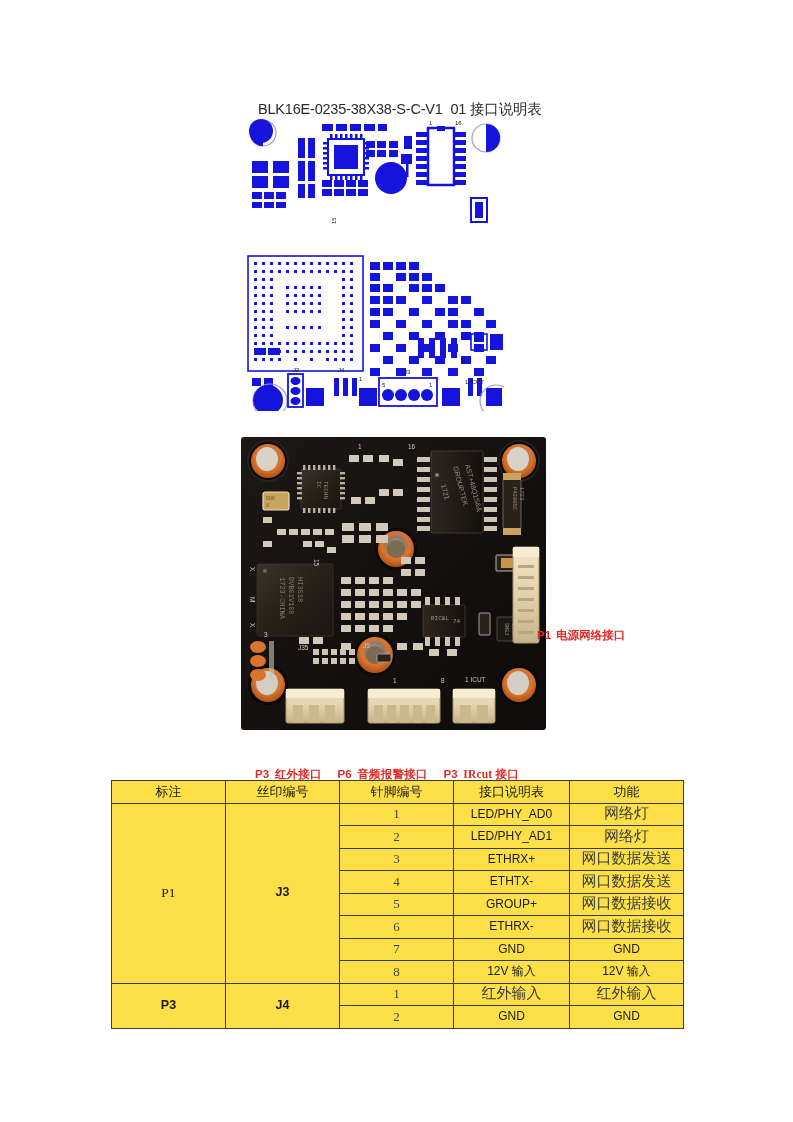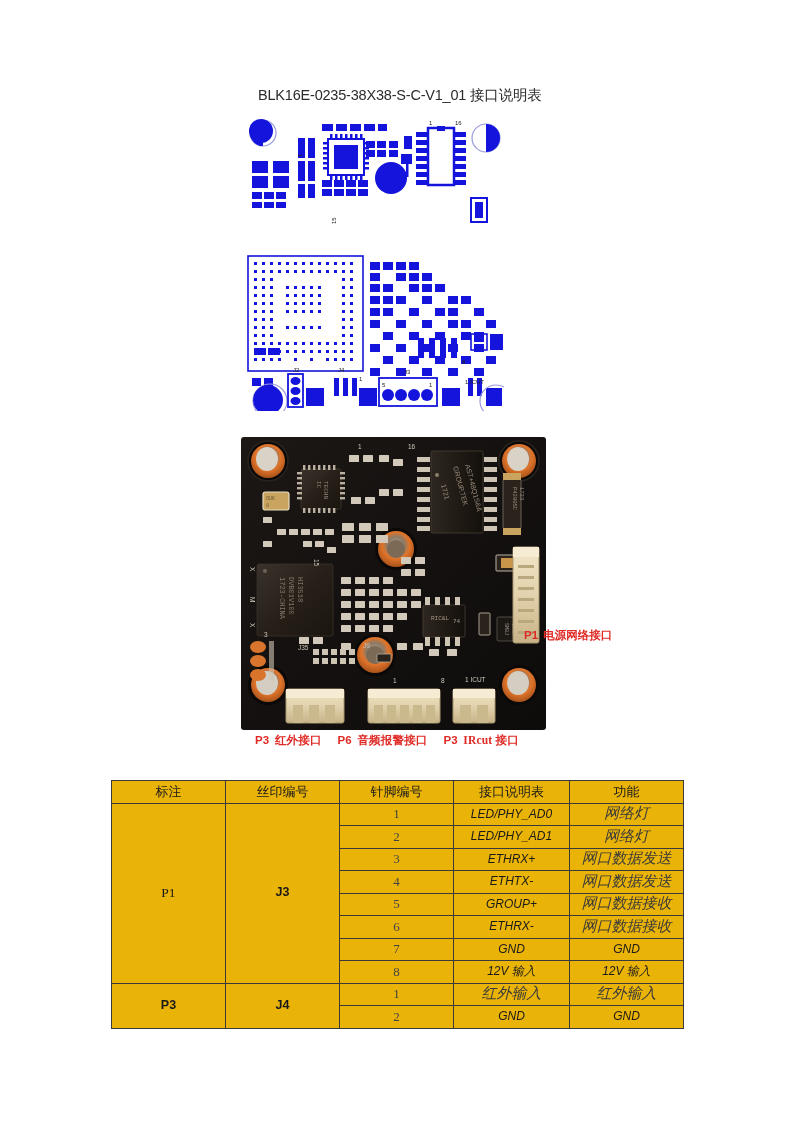--- a/index.html
+++ b/index.html
@@ -13,21 +13,21 @@
     position: relative;
     font-family: "Liberation Serif", "DejaVu Serif", serif;
     color: #1a1a1a;
     overflow: hidden;
   }
 
   
   #doc-title {
     position: absolute;
     left: 258px;
-    top: 86px;
+    top: 100px;
     font-family: "Liberation Sans", "DejaVu Sans", sans-serif;
     font-size: 14.5px;
     letter-spacing: -0.2px;
     color: #2b2b2b;
     white-space: nowrap;
   }
 
   
   #pcb-layout-figure {
     position: absolute;
@@ -51,40 +51,40 @@
   
   .callout {
     position: absolute;
     color: #e02a26;
     font-family: "Liberation Sans", "DejaVu Sans", sans-serif;
     font-size: 11.5px;
     font-weight: bold;
     white-space: nowrap;
   }
   #callout-p1 {
-    left: 524px;
+    left: 537px;
     top: 628px;
   }
   #callout-bottom {
     left: 255px;
-    top: 733px;
+    top: 767px;
     letter-spacing: 0.2px;
   }
   .callout .ref { margin-right: 2px; }
   .callout .gap { display: inline-block; width: 9px; }
 
   
   #pin-table {
     position: absolute;
     left: 111px;
     top: 780px;
     width: 572px;
     border-collapse: collapse;
     table-layout: fixed;
-    background: #eab308;
+    background: #fde047;
   }
   #pin-table col.c-mark  { width: 114px; }
   #pin-table col.c-silk  { width: 114px; }
   #pin-table col.c-pinno { width: 114px; }
   #pin-table col.c-pindef{ width: 116px; }
   #pin-table col.c-func  { width: 114px; }
 
   #pin-table th, #pin-table td {
     border: 1px solid #3a3a3a;
     height: 21.5px;
@@ -101,21 +101,20 @@
   }
   
   #pin-table td.num {
     font-family: "Liberation Serif", "DejaVu Serif", serif;
     font-size: 13px;
     color: #444;
   }
   #pin-table td.def, #pin-table td.fn {
     font-family: "Liberation Sans", "DejaVu Sans", sans-serif;
     font-size: 12px;
-    font-style: italic;
   }
   #pin-table td.def.cjk, #pin-table td.fn.cjk {
     font-family: "Liberation Serif", "DejaVu Serif", serif;
     font-size: 15px;
     color: #3a3a3a;
   }
   #pin-table td.grp {
     font-family: "Liberation Serif", "DejaVu Serif", serif;
     font-size: 13.5px;
   }

